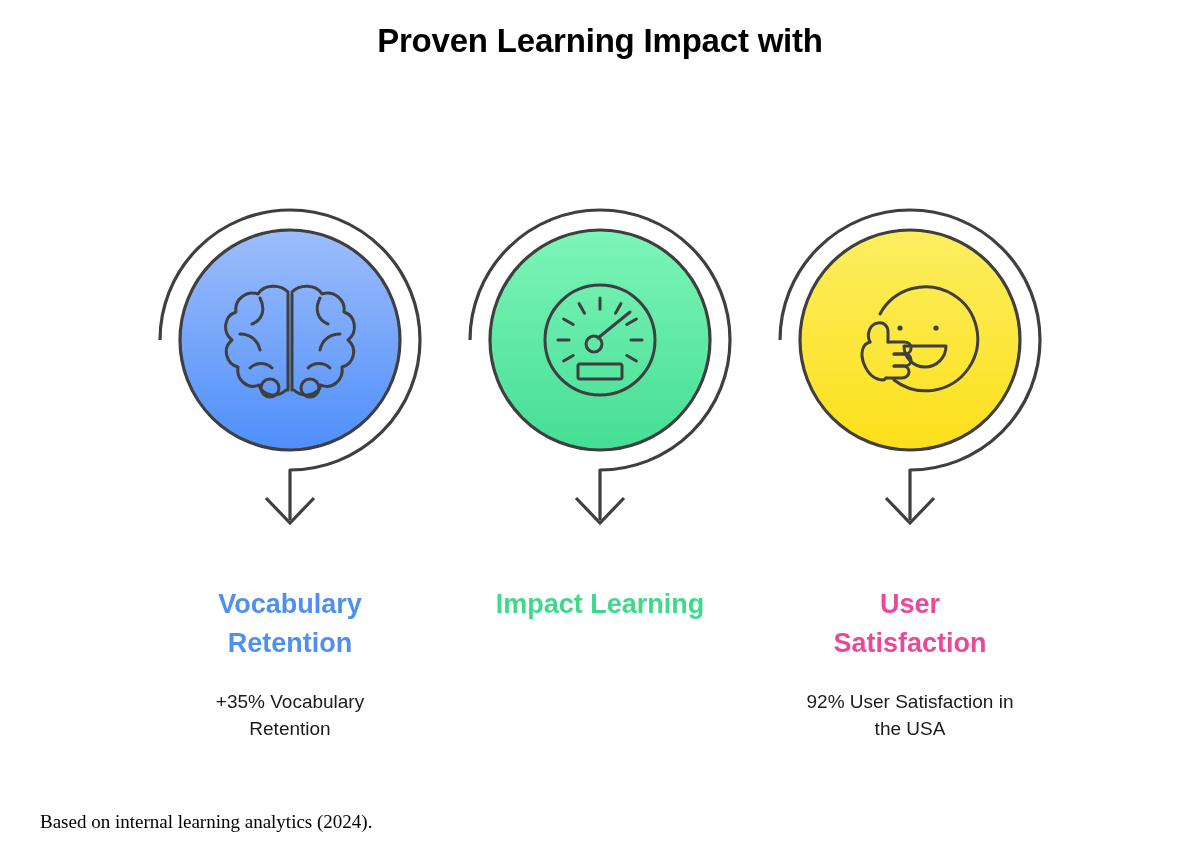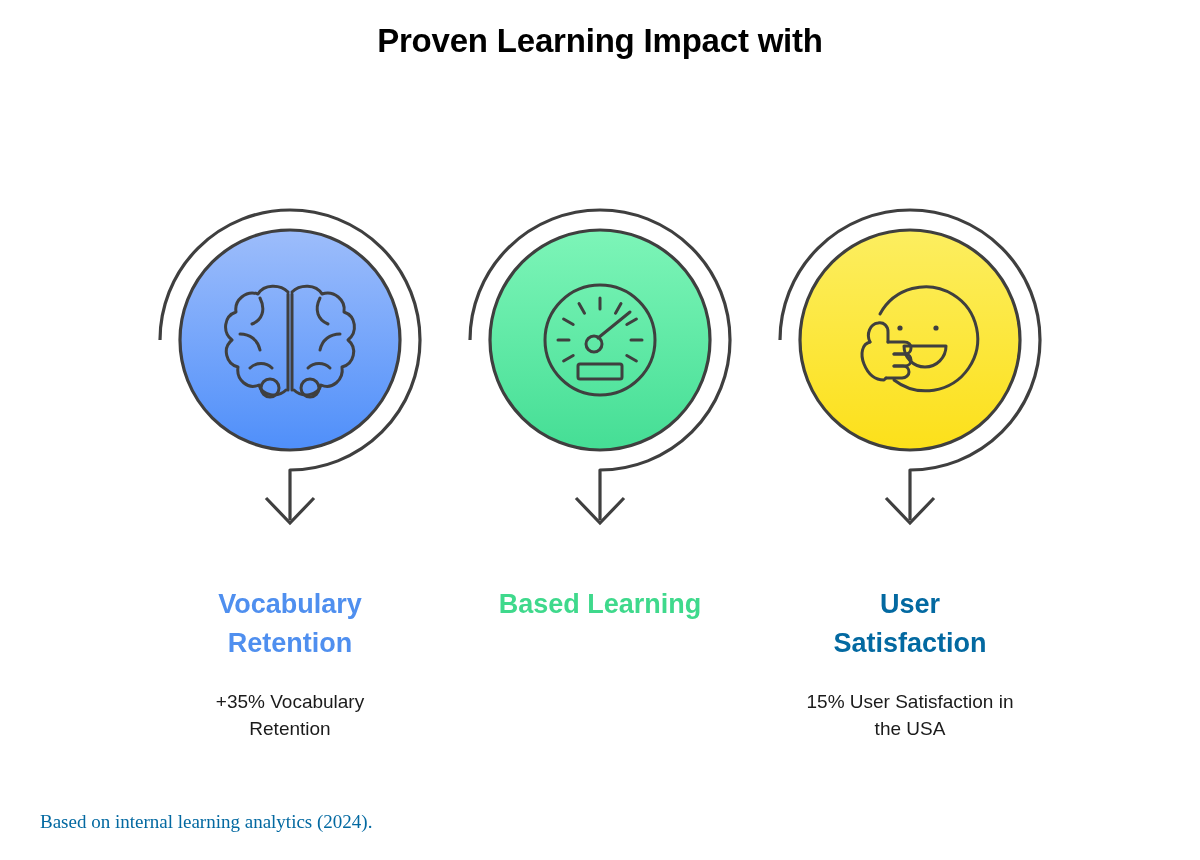--- a/index.html
+++ b/index.html
@@ -100,21 +100,21 @@
     margin-right: auto;
   }
 
   
   .footnote {
     position: absolute;
     left: 40px;
     top: 811px;
     font-family: "Liberation Serif", serif;
     font-size: 19px;
-    color: #0369a1;
+    color: #000000;
   }
 </style>
 </head>
 <body>
 
 <div class="page">
 
   <div class="title-block">
     <div class="title-line">Proven Learning Impact with</div>
   </div>
@@ -272,25 +272,25 @@
   </div>
 
   <div class="labels">
 
     <div class="label-col">
       <div class="headline" style="color: rgb(79, 143, 239);">Vocabulary Retention</div>
       <div class="desc">+35% Vocabulary Retention</div>
     </div>
 
     <div class="label-col">
-      <div class="headline" style="color: rgb(63, 217, 140);">Based Learning</div>
+      <div class="headline" style="color: rgb(63, 217, 140);">Impact Learning</div>
     </div>
 
     <div class="label-col">
-      <div class="headline" style="color: #0369a1;">User Satisfaction</div>
-      <div class="desc">15% User Satisfaction in the USA</div>
+      <div class="headline" style="color: #ec4899;">User Satisfaction</div>
+      <div class="desc">92% User Satisfaction in the USA</div>
     </div>
 
   </div>
 
   <div class="footnote">Based on internal learning analytics (2024).</div>
 
 </div>
 
 </body></html>

